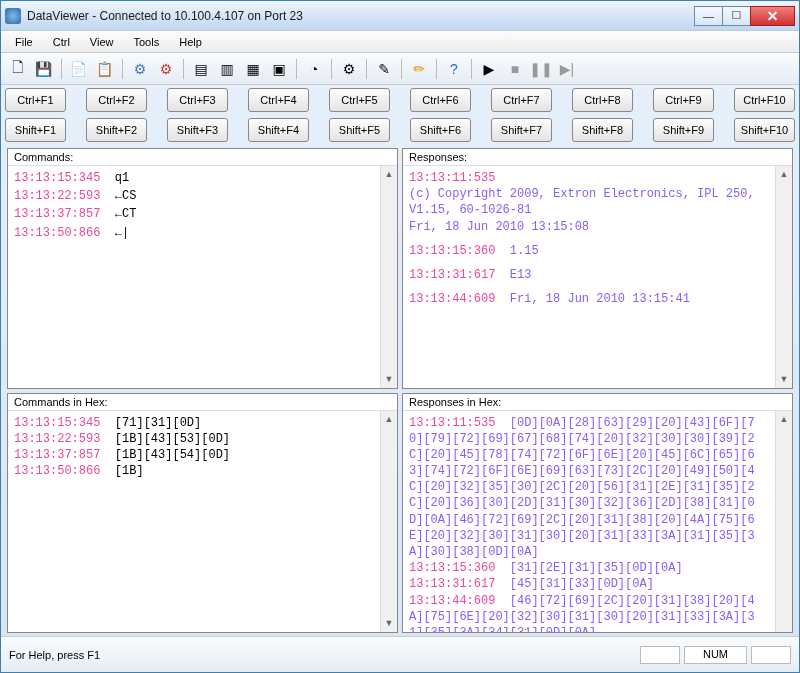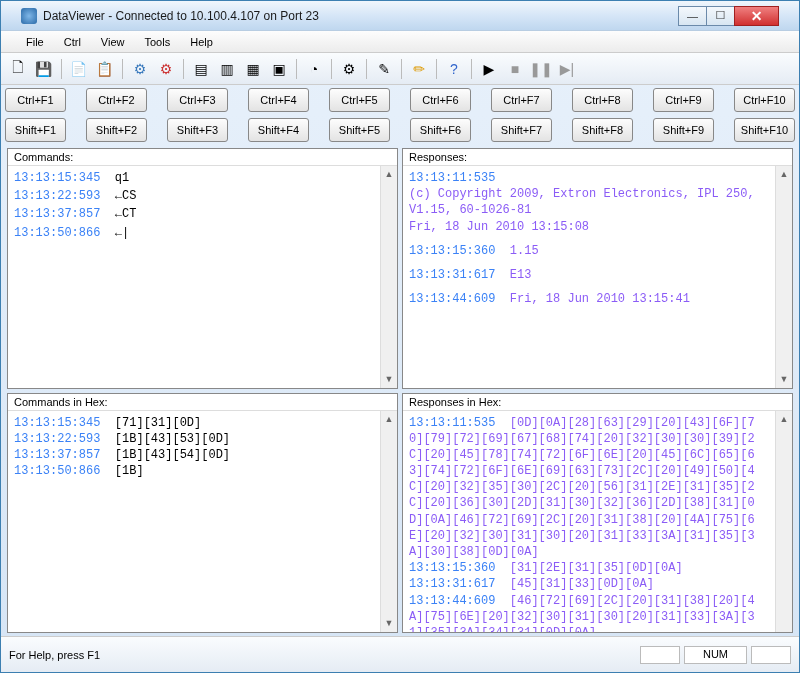--- a/index.html
+++ b/index.html
@@ -17,21 +17,21 @@
   border: 1px solid #3c7fb1;
   background: linear-gradient(to bottom, #e8f1fb 0%, #d6e5f5 100%);
   display: flex;
   flex-direction: column;
 }
 .titlebar {
   height: 30px;
   background: linear-gradient(to bottom, #f0f6fc 0%, #d6e6f7 50%, #bfd7ef 100%);
   display: flex;
   align-items: center;
-  padding: 0 20px;
+  padding: 0 4px;
   border-bottom: 1px solid #b8cde2;
 }
 .titlebar .app-icon {
   width: 16px; height: 16px;
   background: radial-gradient(circle, #7fb7e8, #2a6aa8);
   border-radius: 3px;
   margin-right: 6px;
 }
 .titlebar .title-text { flex: 1; color: #1a1a1a; font-size: 12px; }
 .win-buttons { display: flex; gap: 0; }
@@ -47,21 +47,21 @@
   width: 45px;
   background: linear-gradient(to bottom, #f08080, #d03030);
   color: #fff; font-weight: bold; font-size: 14px;
   border-color: #a02020;
 }
 .menubar {
   height: 22px;
   background: linear-gradient(to bottom, #fdfdfd, #ececec);
   display: flex;
   align-items: center;
-  padding: 0 15px;
+  padding: 0 4px;
   border-bottom: 1px solid #ccc;
 }
 .menu-item { padding: 3px 10px; cursor: default; }
 .toolbar {
   height: 32px;
   background: linear-gradient(to bottom, #fafcfe, #e5ecf4);
   display: flex;
   align-items: center;
   padding: 0 6px;
   gap: 4px;
@@ -121,21 +121,21 @@
   word-break: break-all;
 }
 .scroll-wrap { position: relative; flex:1; display:flex; }
 .scrollbar {
   width: 17px;
   background: #f0f0f0;
   border-left: 1px solid #ddd;
   display: flex; flex-direction: column; justify-content: space-between;
 }
 .scroll-arrow { height: 17px; text-align: center; font-size: 9px; color: #666; line-height: 17px; }
-.ts { color: #3b82f6; font-family: Liberation Mono, monospace; }
+.ts { color: #ec4899; font-family: Liberation Mono, monospace; }
 .cmd-red { color: #000000; }
 .resp-blue { color: #8b5cf6; }
 .cursor { color: #000; }
 .statusbar {
   height: 36px;
   background: linear-gradient(to bottom, #fafcfe, #e5ecf4);
   border-top: 1px solid #ccc;
   display: flex;
   align-items: center;
   padding: 0 8px;

